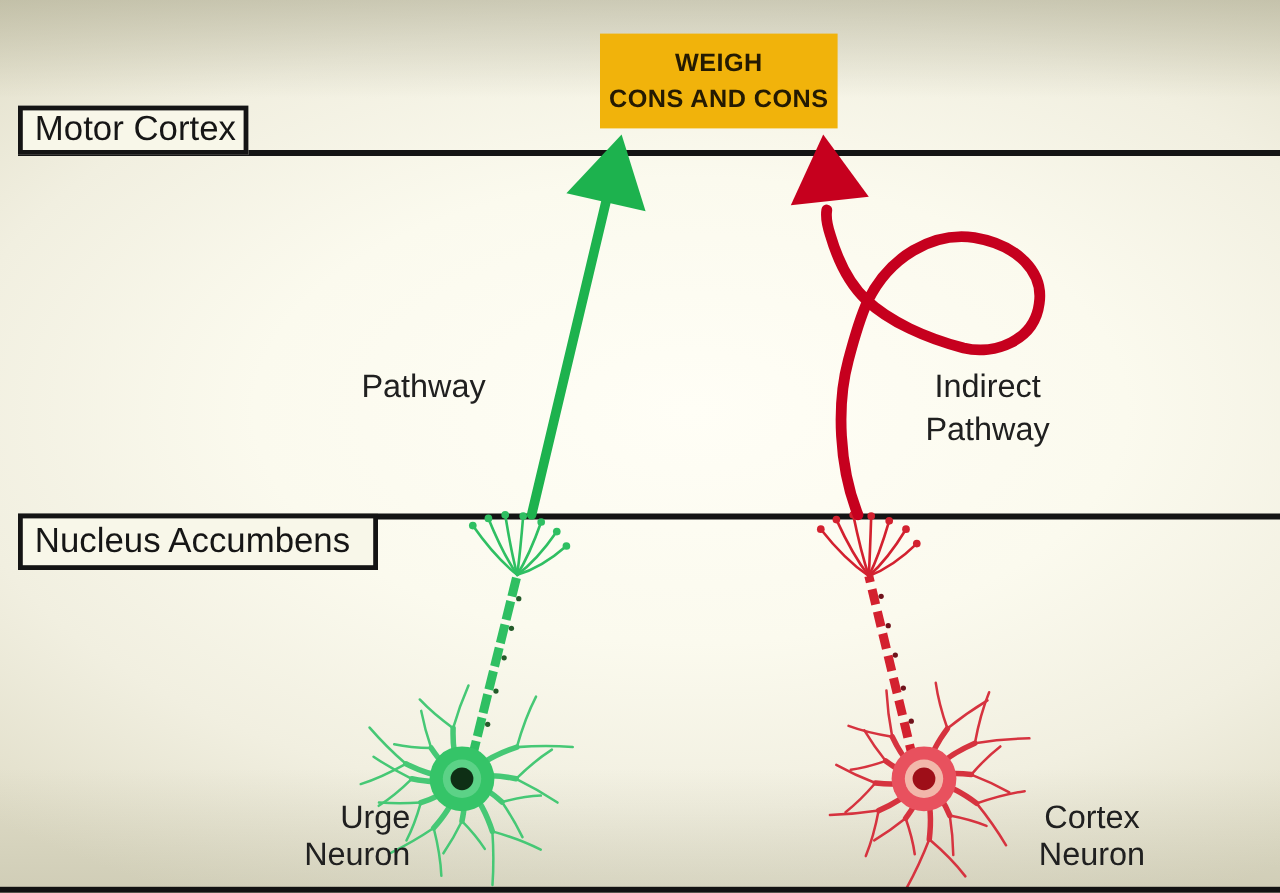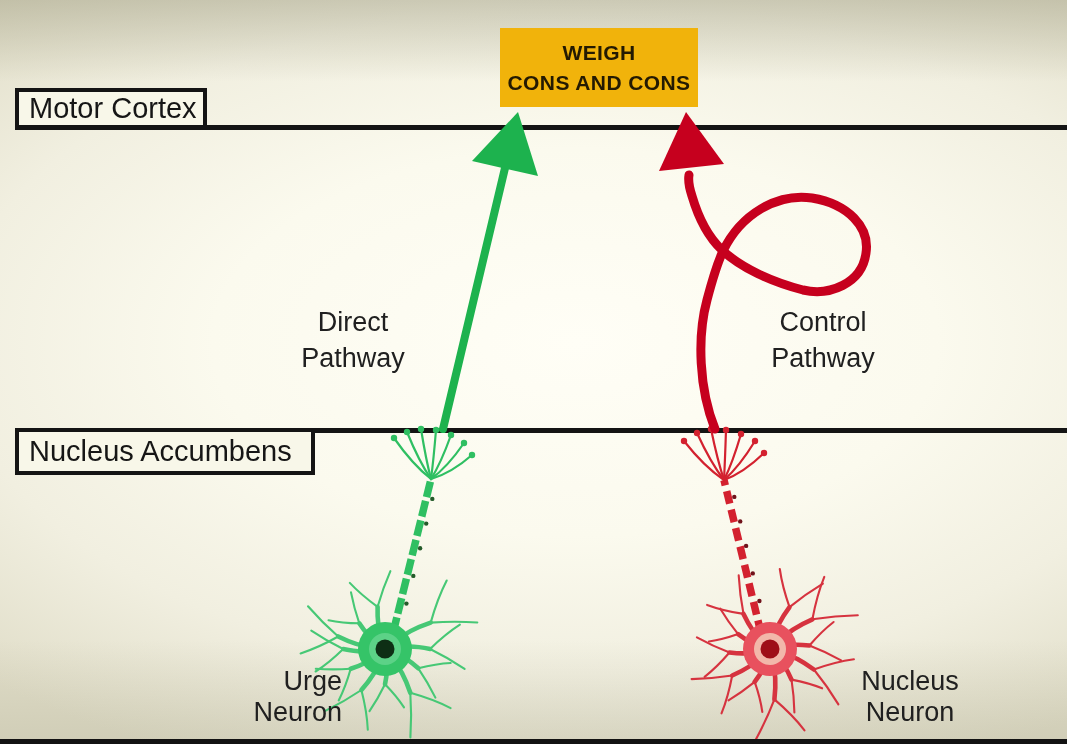--- a/index.html
+++ b/index.html
@@ -188,30 +188,29 @@
   </div>
 
   <div class="region-box" id="motor-box">
     <span>Motor Cortex</span>
   </div>
   <div class="region-box" id="accumbens-box">
     <span>Nucleus Accumbens</span>
   </div>
 
   <div class="float-label lh-path" id="direct-label">
-    <div>Direct</div>
     <div>Pathway</div>
   </div>
   <div class="float-label lh-path" id="indirect-label">
-    <div>Control</div>
+    <div>Indirect</div>
     <div>Pathway</div>
   </div>
   <div class="float-label lh-neuron" id="urge-label">
     <div>Urge</div>
     <div>Neuron</div>
   </div>
   <div class="float-label lh-neuron" id="control-label">
-    <div>Nucleus</div>
+    <div>Cortex</div>
     <div>Neuron</div>
   </div>
 
   <div class="bottom-bar"></div>
 </div>
 
 </body></html>

